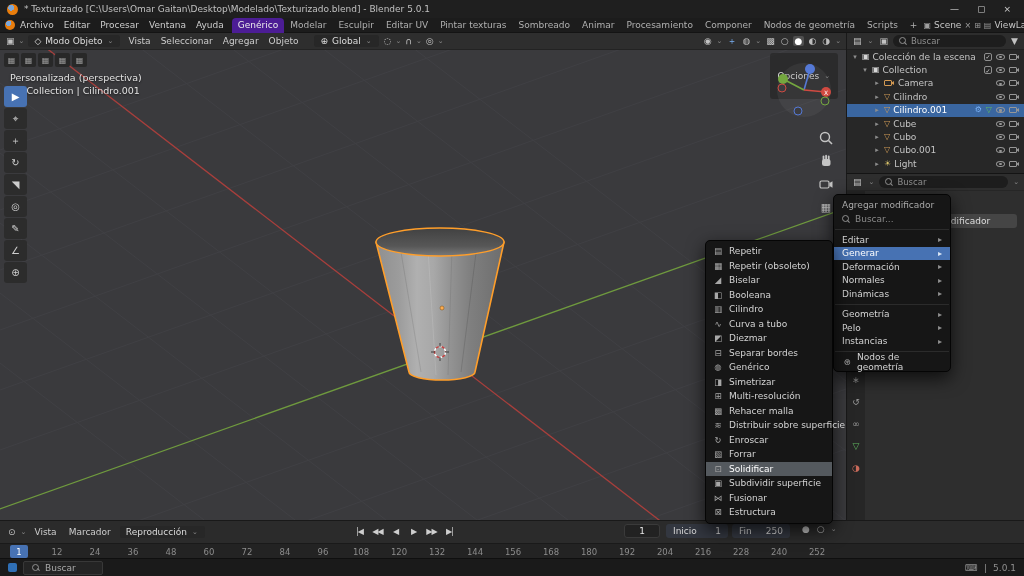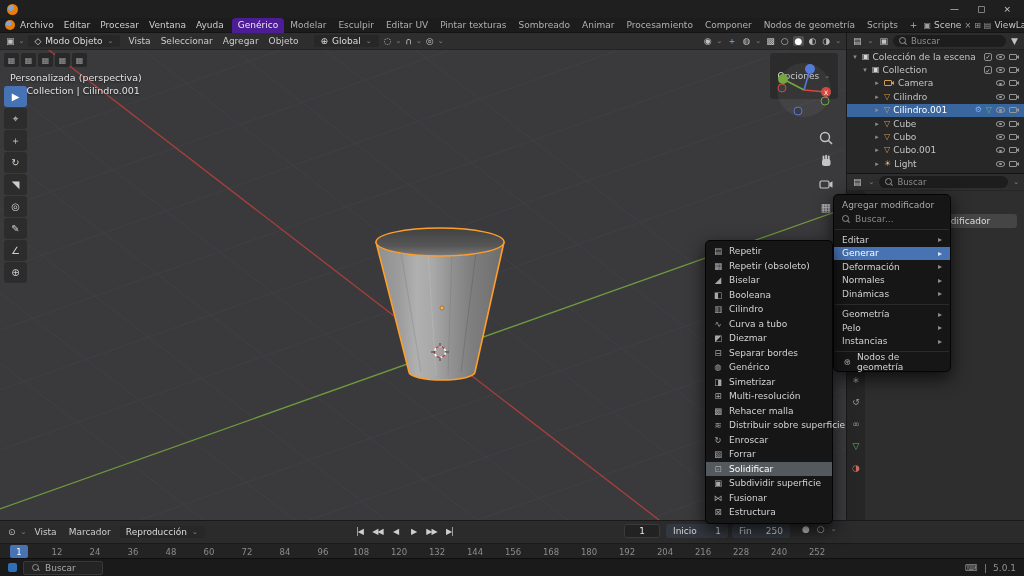--- a/index.html
+++ b/index.html
@@ -106,20 +106,21 @@
 .tb-search{display:flex;align-items:center;gap:5px;background:#242424;border:1px solid #383838;border-radius:2px;padding:1px 8px;min-width:80px;color:#a9a9a9}
 .sb-right{margin-left:auto;display:flex;align-items:center;gap:6px;color:#8f8f8f}
 </style>
 </head>
 <body>
 
 <div id="app">
 
   <div class="titlebar">
     <span class="blogo"></span>
+    <span class="title">* Texturizado [C:\Users\Omar Gaitan\Desktop\Modelado\Texturizado.blend] - Blender 5.0.1</span>
     <span class="win-btns">
       <span>—</span>
       <span>▢</span>
       <span>×</span>
     </span>
   </div>
 
   <div class="menubar">
     <span class="blogo" style="width:10px;height:10px"></span>
     <nav id="main-menus" style="display:flex">

